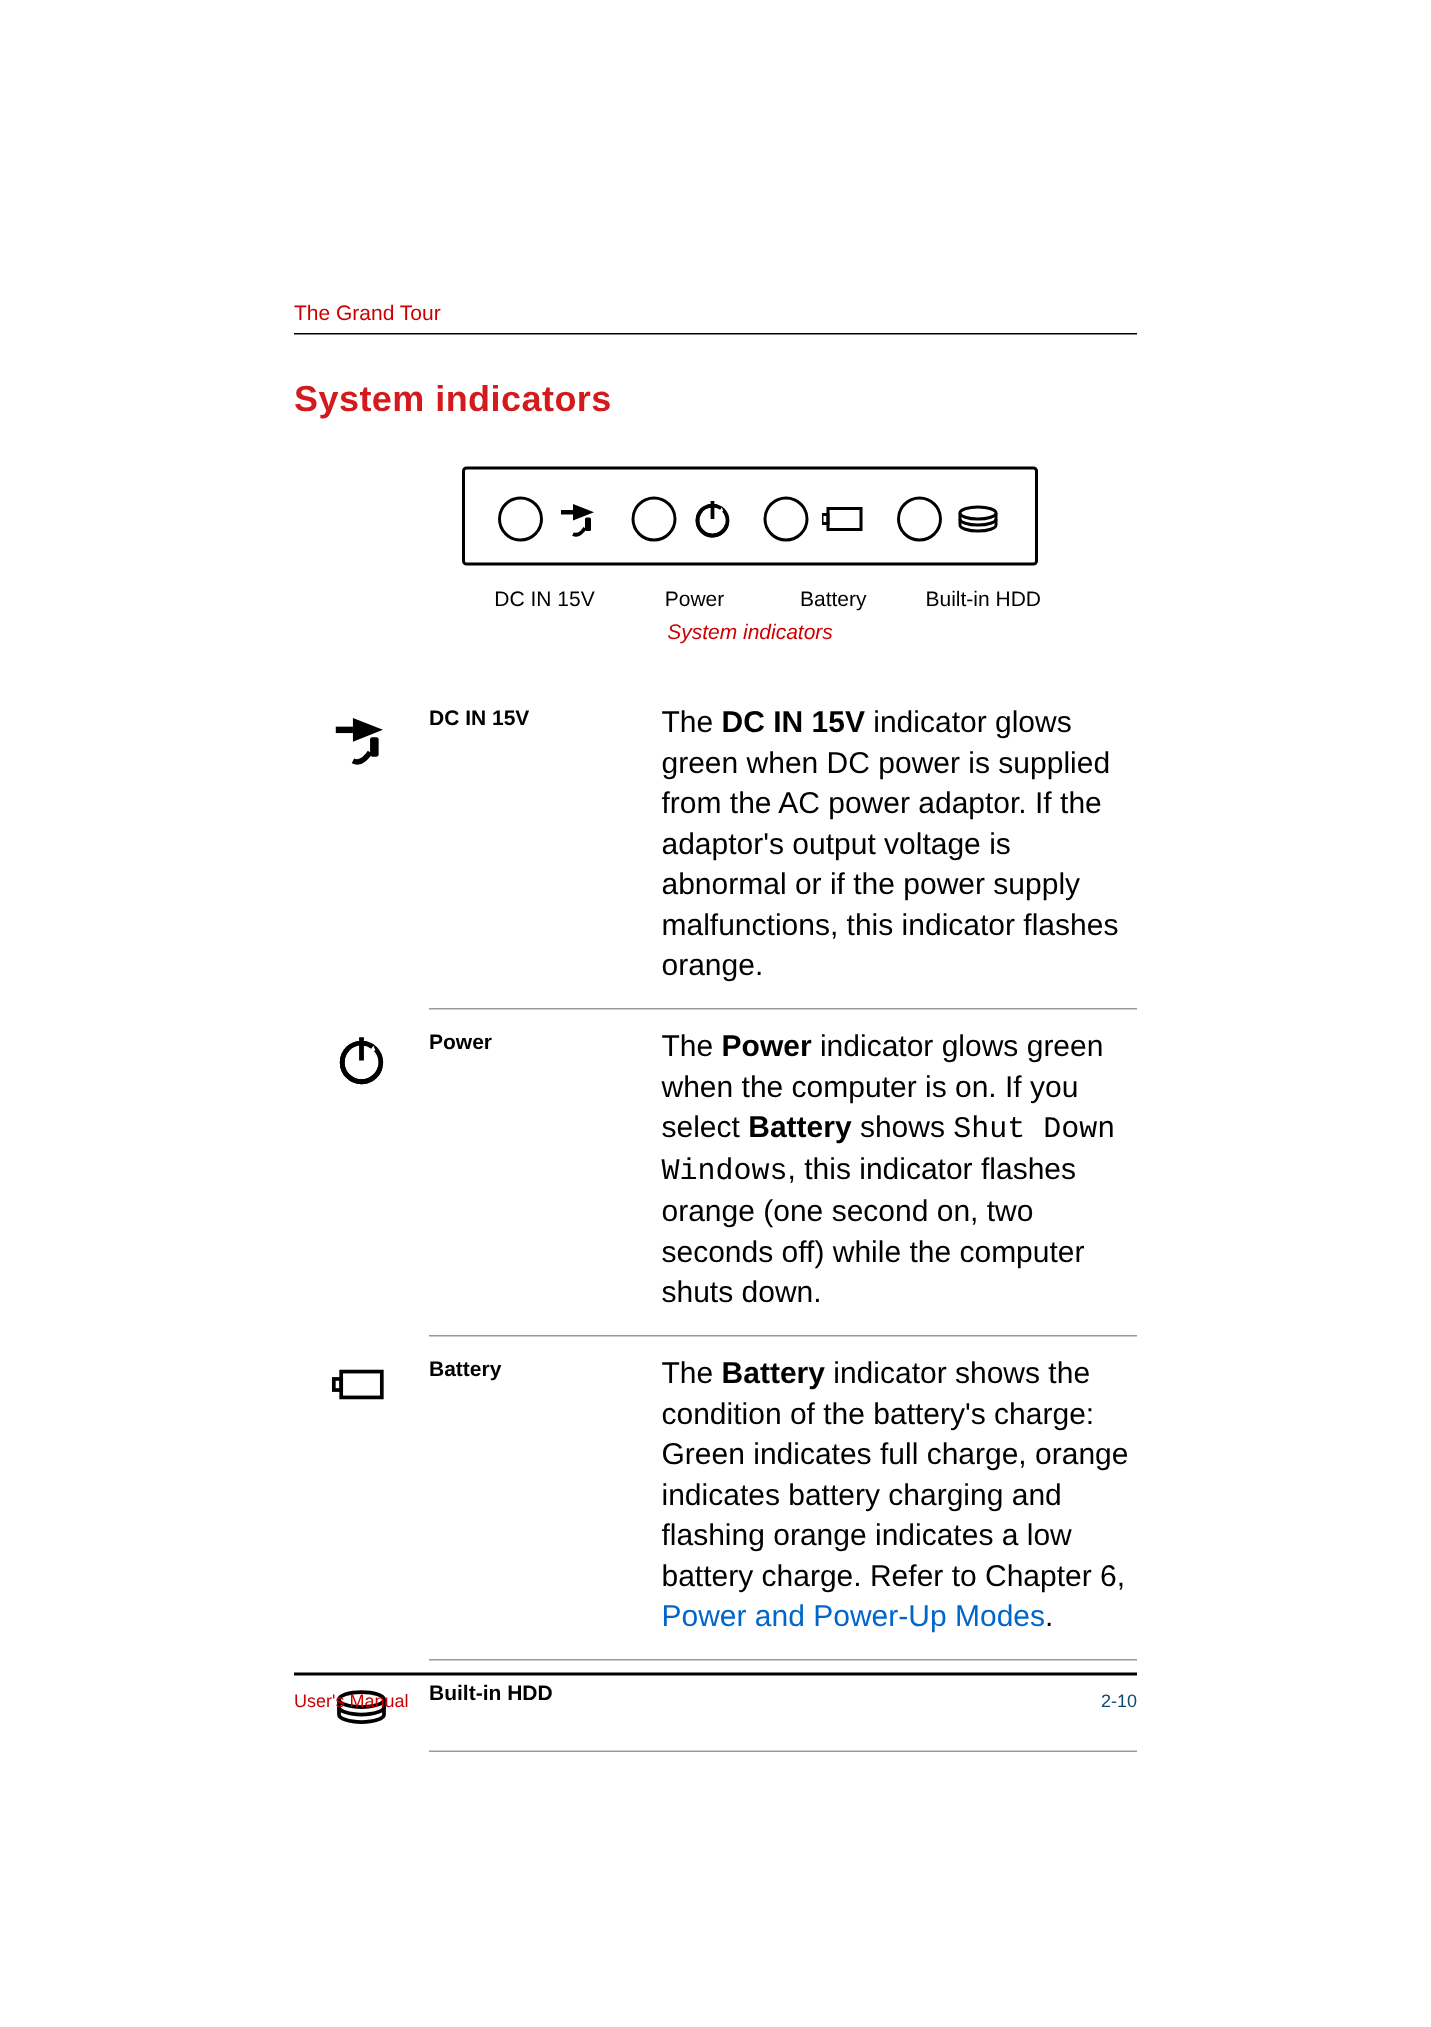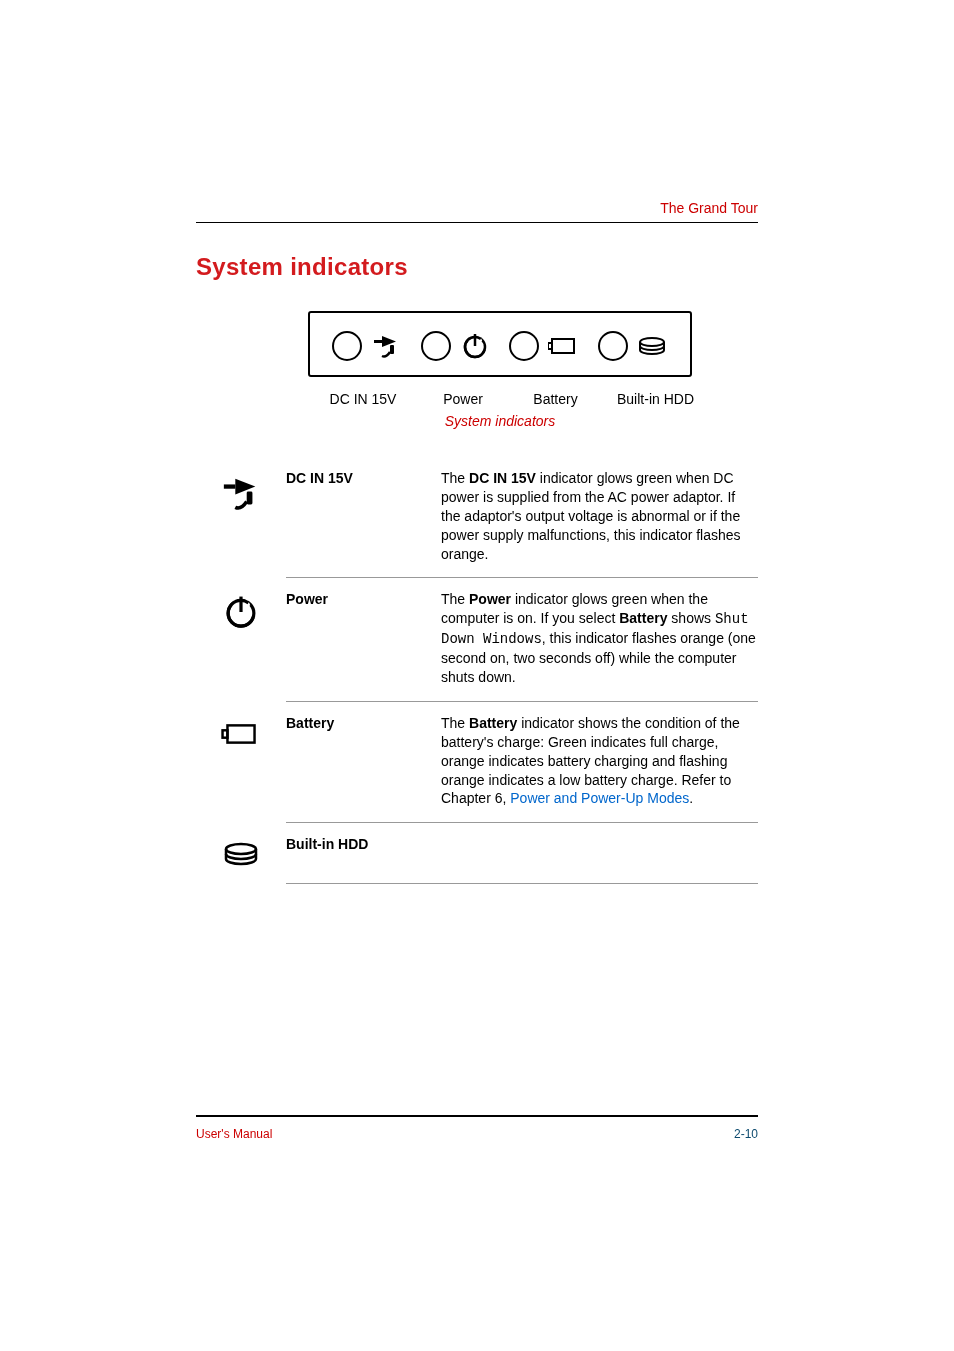--- a/index.html
+++ b/index.html
@@ -12,21 +12,21 @@
     height: 1351px;
     position: relative;
     box-sizing: border-box;
   }
   .page {
     padding: 200px 196px 0 196px;
     box-sizing: border-box;
     width: 954px;
   }
   .header-title {
-    text-align: right;
+    text-align: left;
     color: #c00;
     font-size: 14px;
     padding-bottom: 6px;
     border-bottom: 1px solid #000;
     margin-bottom: 30px;
   }
   .section-heading {
     color: #d31b1e;
     font-family: Arial, Helvetica, sans-serif;
     font-weight: 900;
@@ -108,21 +108,21 @@
     margin-left: 90px;
   }
   .col-name {
     width: 155px;
     flex: 0 0 155px;
     font-weight: bold;
     font-size: 14px;
     line-height: 1.35;
   }
   .col-desc {
-    font-size: 14px;
+    font-size: 20px;
     line-height: 1.35;
     flex: 1;
   }
   .col-desc b { font-weight: bold; }
   .mono { font-family: "Courier New", monospace; }
   .link { color: #0066cc; }
   .footer {
     position: absolute;
     bottom: 210px;
     left: 196px;

